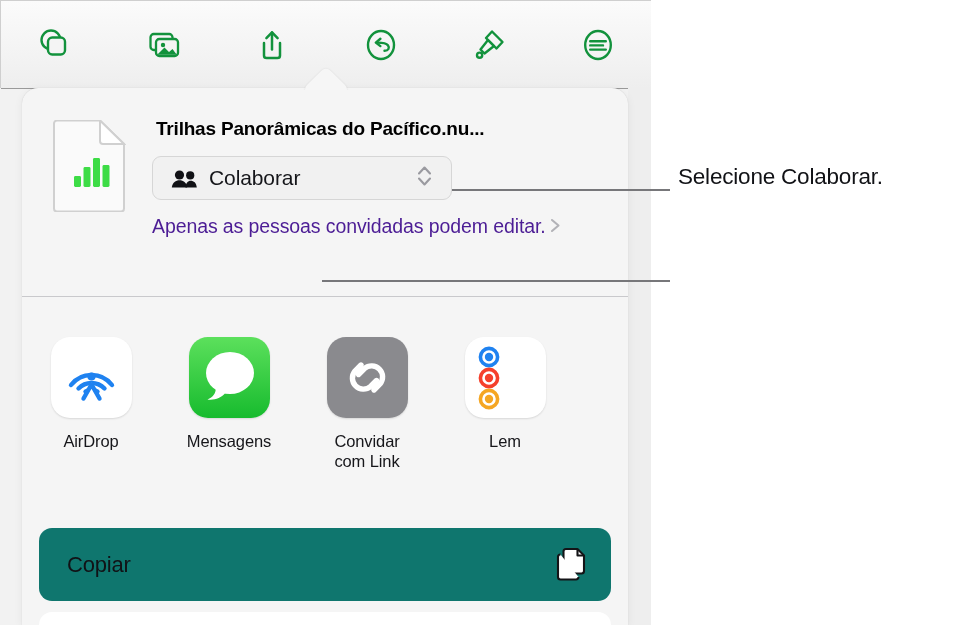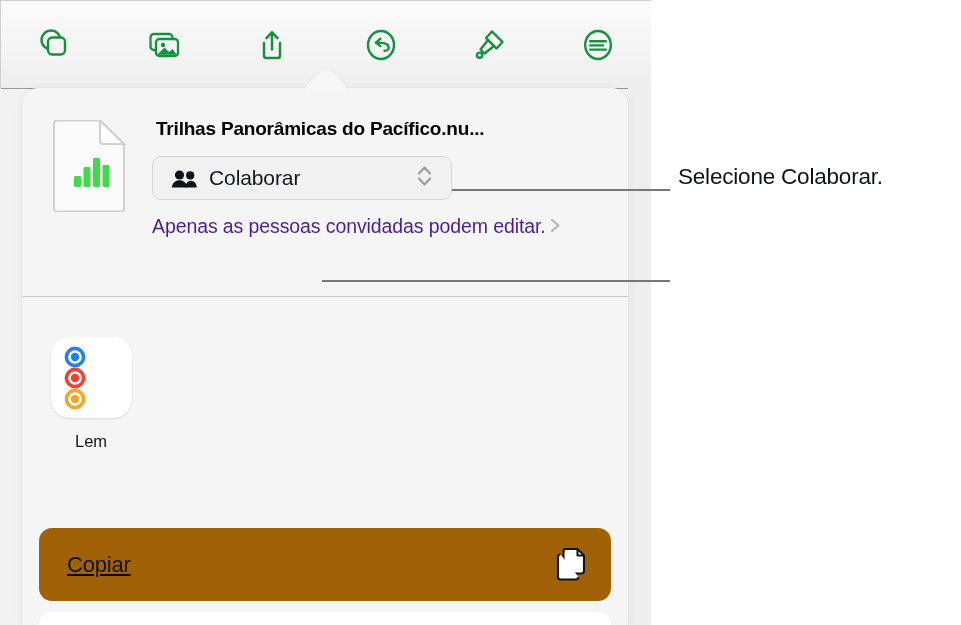--- a/index.html
+++ b/index.html
@@ -240,29 +240,28 @@
 
   
   .action-list {
     position: absolute;
     left: 17px;
     top: 440px;
     width: 572px;
   }
   .action-row {
     height: 73px;
-    background: #a16207;
+    background: #0f766e;
     border-radius: 13px;
     display: flex;
     align-items: center;
     justify-content: space-between;
     padding: 0 22px 0 28px;
     box-sizing: border-box;
     cursor: default;
-    text-decoration: underline;
   }
   .action-label {
     font-size: 22px;
     color: #111216;
     letter-spacing: -0.2px;
   }
   .action-row-partial {
     margin-top: 11px;
     height: 26px;
     background: #ffffff;
@@ -432,23 +431,59 @@
             </svg>
           </span></div>
 
       </div>
 
       <div class="sheet-divider"></div>
 
       <div class="app-row">
         <div class="app-strip">
 
-
-
-
+          <div class="app-item">
+            <div class="app-glyph" style="background:#ffffff;">
+              <svg width="81" height="81" viewBox="0 0 81 81">
+                <g fill="none" stroke="#1f82f0" stroke-width="4.4" stroke-linecap="round">
+                  <path d="M20 48 A26 26 0 0 1 61 48"></path>
+                  <path d="M27.5 51.5 A18 18 0 0 1 53.5 51.5"></path>
+                  <path d="M34.5 54.5 A10.5 10.5 0 0 1 46.5 54.5"></path>
+                </g>
+                <circle cx="40.5" cy="39.5" r="4.1" fill="#1f82f0"></circle>
+                <path d="M40.5 45 L30.5 62 h20 Z" fill="#ffffff"></path>
+                <path d="M40.5 47.5 L32.5 61.5 M40.5 47.5 L48.5 61.5" fill="none" stroke="#1f82f0" stroke-width="4.4" stroke-linecap="round"></path>
+              </svg>
+            </div>
+            <div class="app-label">AirDrop</div>
+          </div>
+
+          <div class="app-item">
+            <div class="app-glyph" style="background:linear-gradient(to bottom,#5ce05c 0%,#17bb2e 100%);">
+              <svg width="81" height="81" viewBox="0 0 81 81">
+                <ellipse cx="41" cy="36" rx="24" ry="21" fill="#ffffff"></ellipse>
+                <path d="M27 49 c0 8 -3 11 -8.5 13.5 c7.5 1 13.5 -2 17.5 -6 Z" fill="#ffffff"></path>
+              </svg>
+            </div>
+            <div class="app-label">Mensagens</div>
+          </div>
+
+
+          <div class="app-item">
+            <div class="app-glyph" style="background:#8a8a8e;">
+              <svg width="81" height="81" viewBox="0 0 81 81">
+                <g fill="none" stroke="#ffffff" stroke-width="5.4" stroke-linecap="round">
+                  <path d="M34 28 L28 34 a11 11 0 0 0 15.5 15.5 L49.5 43.5"></path>
+                  <path d="M47 53 L53 47 a11 11 0 0 0 -15.5 -15.5 L31.5 37.5"></path>
+                </g>
+              </svg>
+            </div>
+            <div class="app-label">Convidar
+com Link</div>
+          </div>
 
           <div class="app-item">
             <div class="app-glyph" style="background:#ffffff;">
               <svg width="81" height="81" viewBox="0 0 81 81">
                 <circle cx="24" cy="20" r="8.6" fill="none" stroke="#1f82f0" stroke-width="3.6"></circle>
                 <circle cx="24" cy="20" r="4.2" fill="#1f82f0"></circle>
                 <circle cx="24" cy="41" r="8.6" fill="none" stroke="#f5402c" stroke-width="3.6"></circle>
                 <circle cx="24" cy="41" r="4.2" fill="#f5402c"></circle>
                 <circle cx="24" cy="62" r="8.6" fill="none" stroke="#f5a623" stroke-width="3.6"></circle>
                 <circle cx="24" cy="62" r="4.2" fill="#f5a623"></circle>

